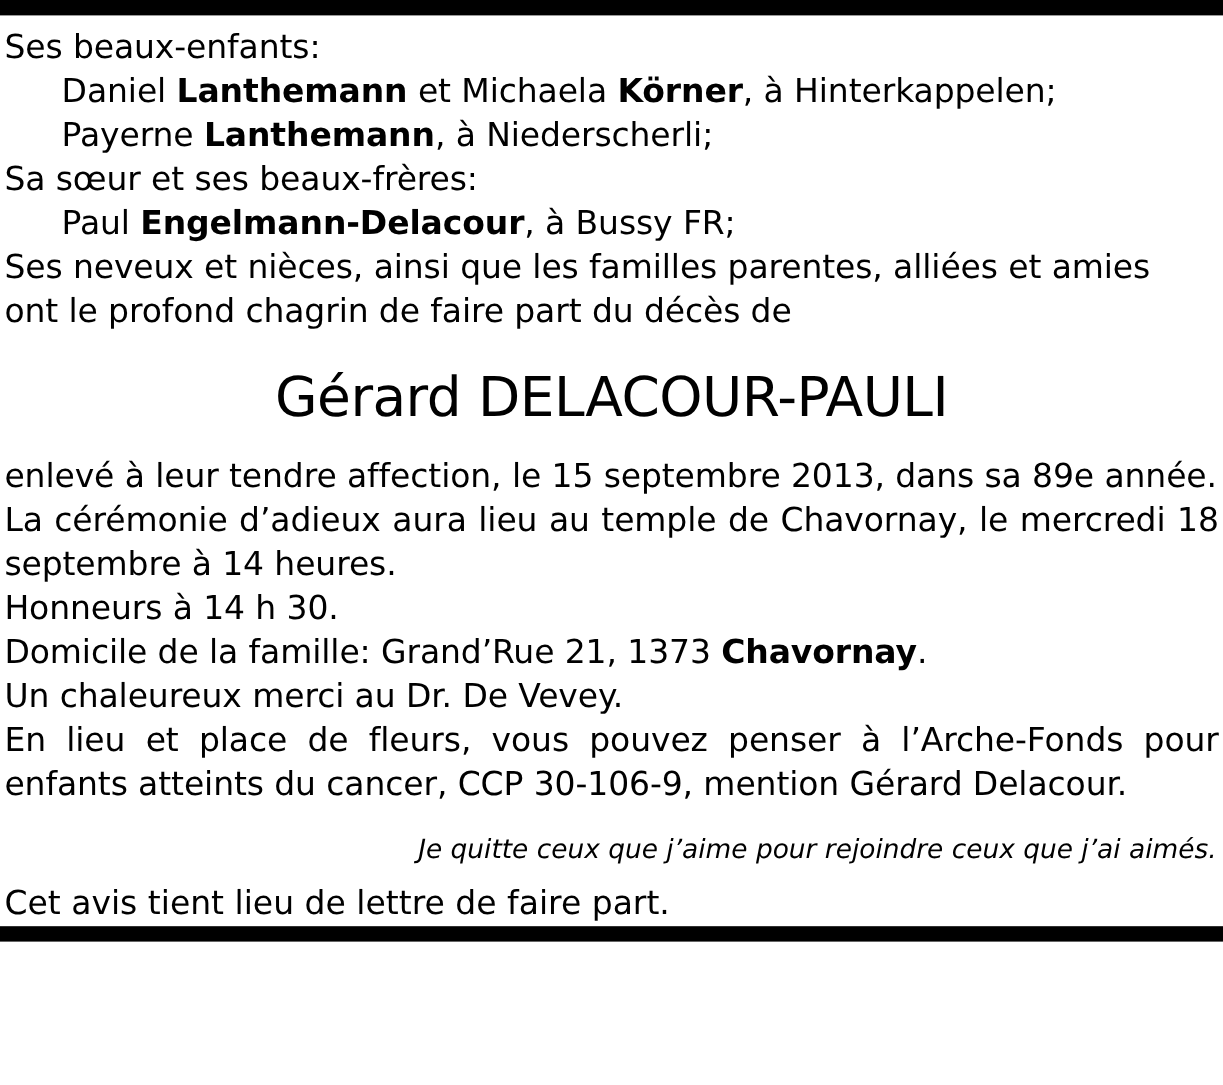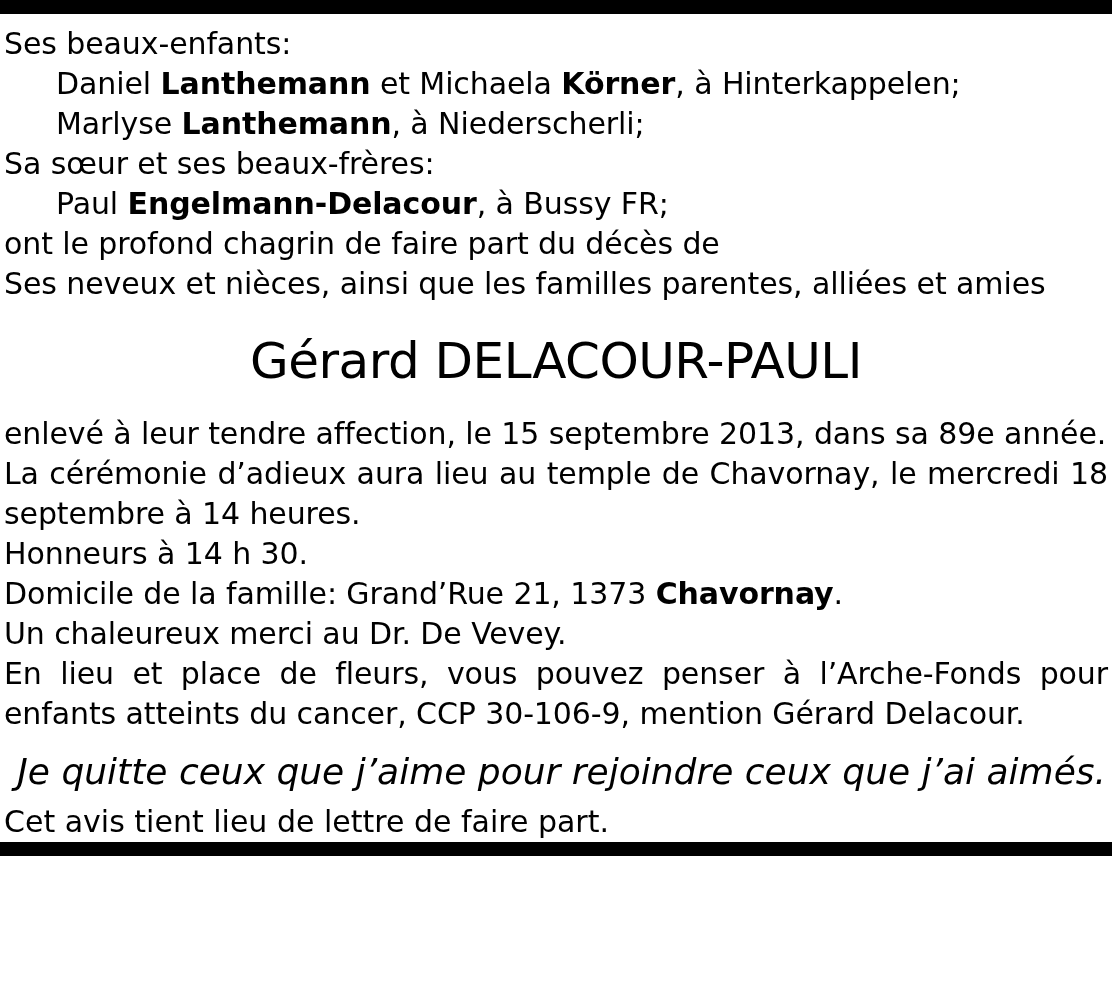--- a/index.html
+++ b/index.html
@@ -59,21 +59,21 @@
     font-weight: normal;
     margin: 26px 0 22px 0;
     letter-spacing: -0.5px;
   }
   b, .b {
     font-weight: bold;
   }
   .quote {
     font-style: italic;
     text-align: right;
-    font-size: 36px;
+    font-size: 24px;
     line-height: 40px;
     margin-top: 18px;
     padding-right: 2px;
   }
   .closing {
     text-align: left;
     font-size: 30px;
     line-height: 40px;
     margin-top: 10px;
   }
@@ -83,25 +83,25 @@
 
 <div class="notice">
 
   <div class="rule-top"></div>
 
   <div class="body-area">
 
     <div id="intro-lines">
         <div class="line"><span>Ses beaux-enfants:</span></div>
         <div class="line indent"><span>Daniel </span><span class="b">Lanthemann</span><span> et Michaela </span><span class="b">Körner</span><span>, à Hinterkappelen;</span></div>
-        <div class="line indent"><span>Marlyse </span><span class="b">Lanthemann</span><span>, à Niederscherli;</span></div>
+        <div class="line indent"><span>Payerne </span><span class="b">Lanthemann</span><span>, à Niederscherli;</span></div>
         <div class="line"><span>Sa sœur et ses beaux-frères:</span></div>
         <div class="line indent"><span>Paul </span><span class="b">Engelmann-Delacour</span><span>, à Bussy FR;</span></div>
+        <div class="line"><span>Ses neveux et nièces, ainsi que les familles parentes, alliées et amies</span></div>
         <div class="line"><span>ont le profond chagrin de faire part du décès de</span></div>
-        <div class="line"><span>Ses neveux et nièces, ainsi que les familles parentes, alliées et amies</span></div>
       </div>
 
     <div class="name">Gérard DELACOUR-PAULI</div>
 
     <div id="detail-lines">
         <div class="line just"><span>enlevé à leur tendre affection, le 15 septembre 2013, dans sa 89e année.</span></div>
         <div class="line just"><span>La cérémonie d’adieux aura lieu au temple de Chavornay, le mercredi 18 septembre à 14 heures.</span></div>
         <div class="line"><span>Honneurs à 14 h 30.</span></div>
         <div class="line"><span>Domicile de la famille: Grand’Rue 21, 1373 </span><span class="b">Chavornay</span><span>.</span></div>
         <div class="line"><span>Un chaleureux merci au Dr. De Vevey.</span></div>

